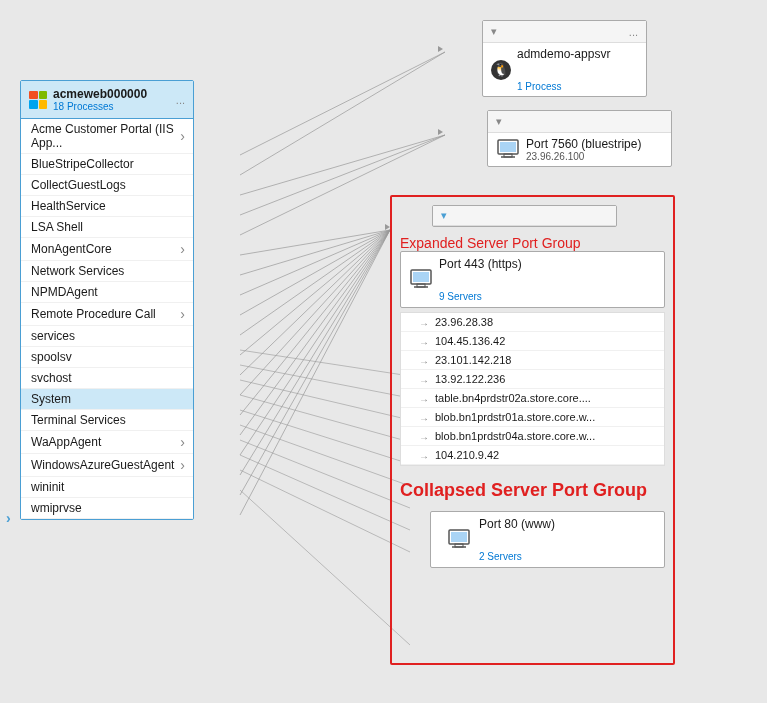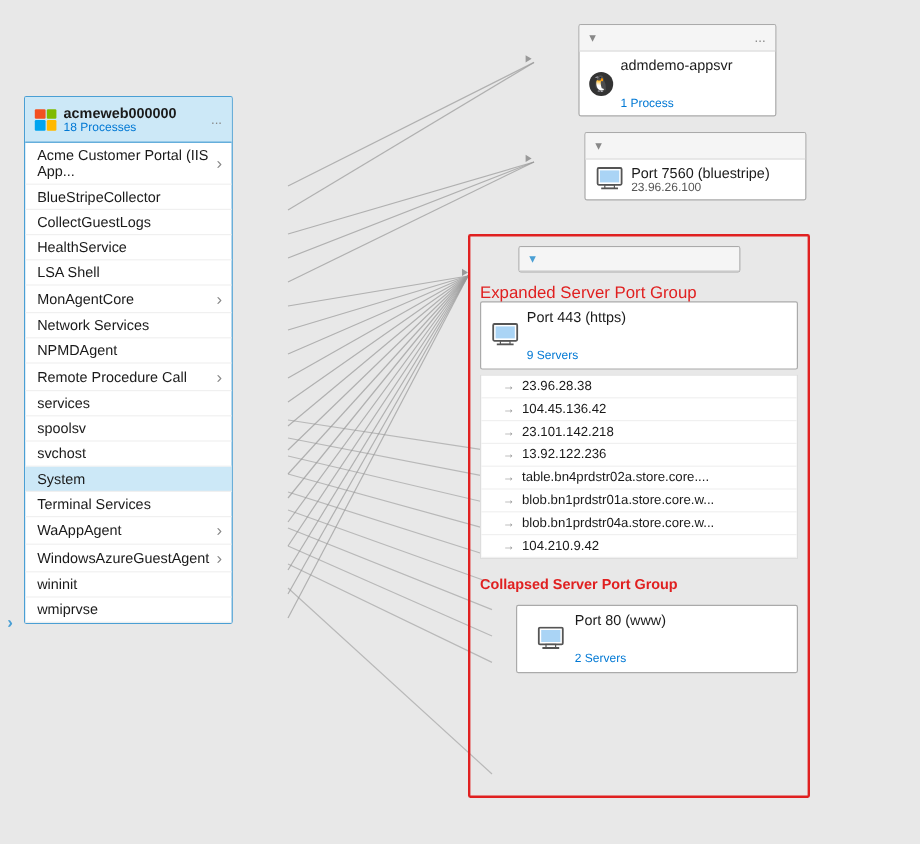--- a/index.html
+++ b/index.html
@@ -197,21 +197,21 @@
 
     .ip-item::before {
       content: '→';
       color: #888;
       margin-right: 6px;
       font-size: 10px;
     }
 
     
     .collapsed-title {
-      font-size: 12px;
+      font-size: 18px;
       font-weight: 600;
       color: #e02020;
       margin-top: 14px;
       margin-bottom: 10px;
     }
 
     .port80-node {
       background: white;
       border: 1.5px solid #aaa;
       border-radius: 2px;

